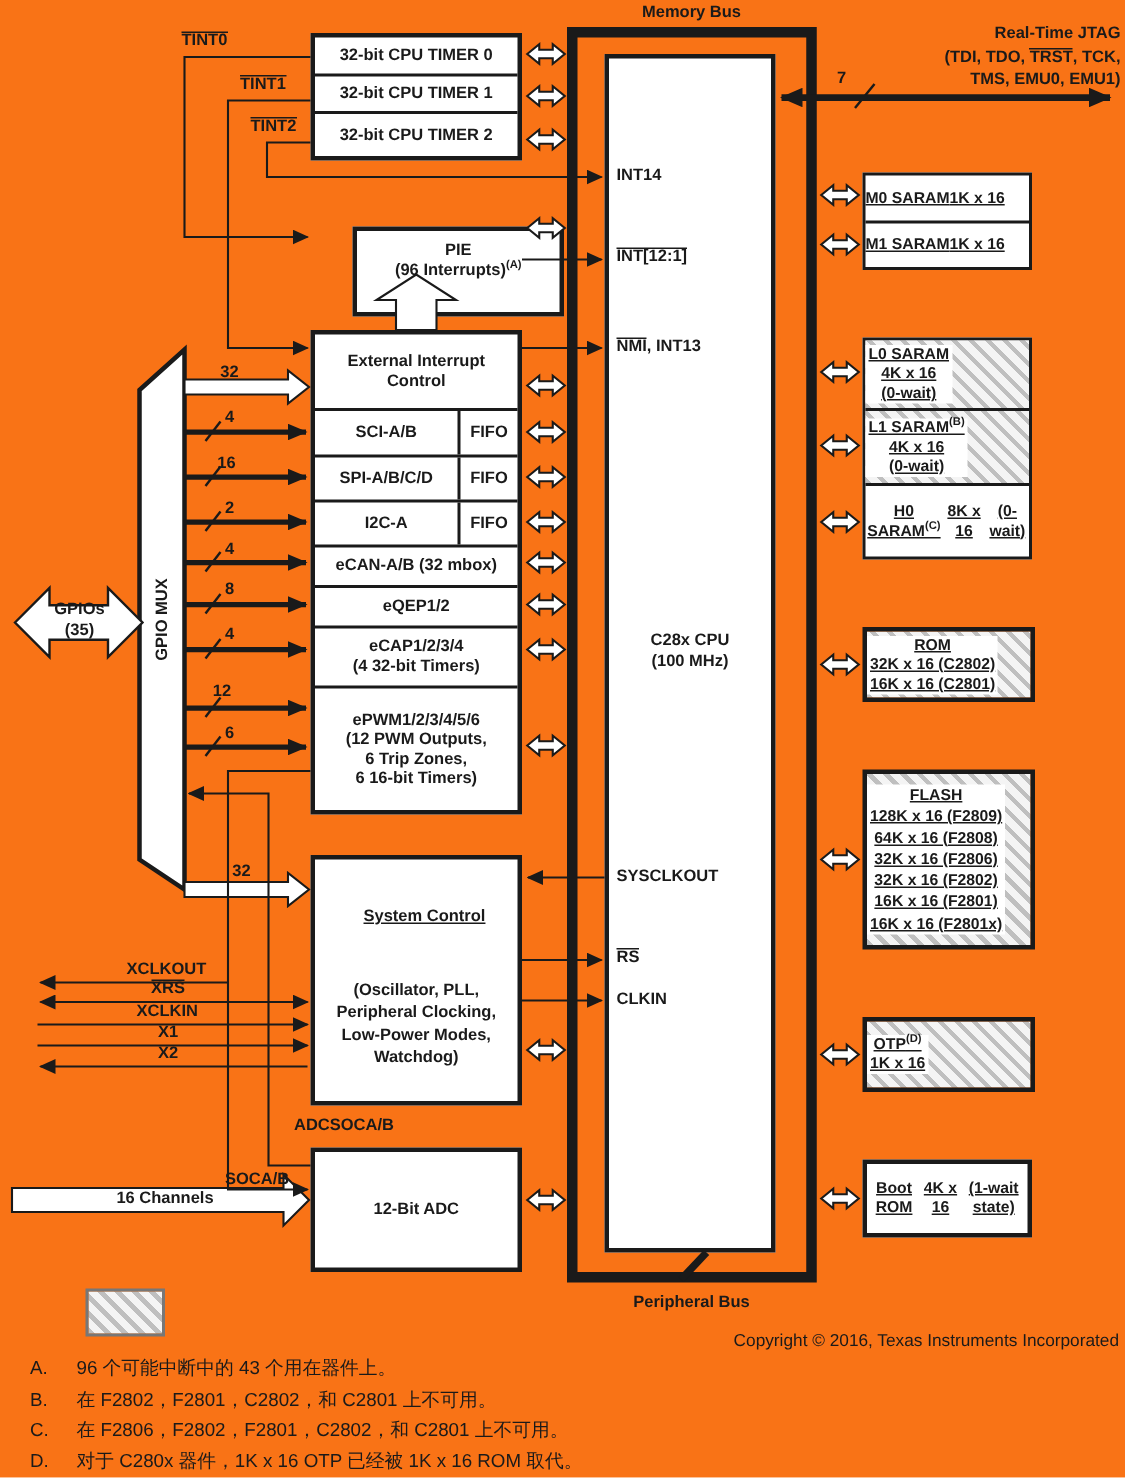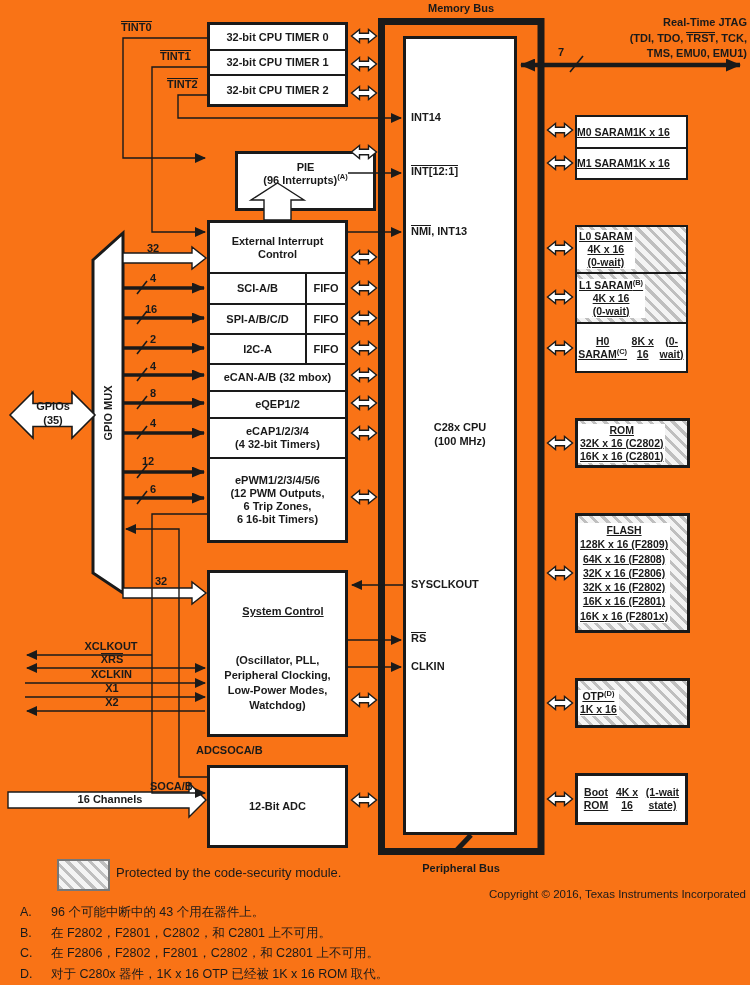--- a/index.html
+++ b/index.html
@@ -280,21 +280,20 @@
     <div class="patch"><span>OTP</span><sup>(D)</sup><br><span>1K x 16</span></div>
   </div>
 
   <div class="box mem" style="left:575px;top:773px;width:113px;height:52px;">
     <span>Boot ROM</span>
       <span>4K x 16</span>
       <span>(1-wait state)</span>
   </div>
 
   <div class="hatch" style="position:absolute;left:57px;top:859px;width:49px;height:28px;border:2px solid #777;z-index:3;"></div>
-  <div style="position:absolute;left:116px;top:865px;font-size:13px;z-index:3;">Protected by the code-security module.</div>
   <div style="position:absolute;left:420px;top:888px;width:326px;text-align:right;font-size:11.5px;z-index:3;">Copyright © 2016, Texas Instruments Incorporated</div>
 
   <div class="notes">
     <div class="nrow">
         <span class="nid">A.</span>
         <span>96 个可能中断中的 43 个用在器件上。</span>
       </div>
     <div class="nrow">
         <span class="nid">B.</span>
         <span>在 F2802，F2801，C2802，和 C2801 上不可用。</span>

